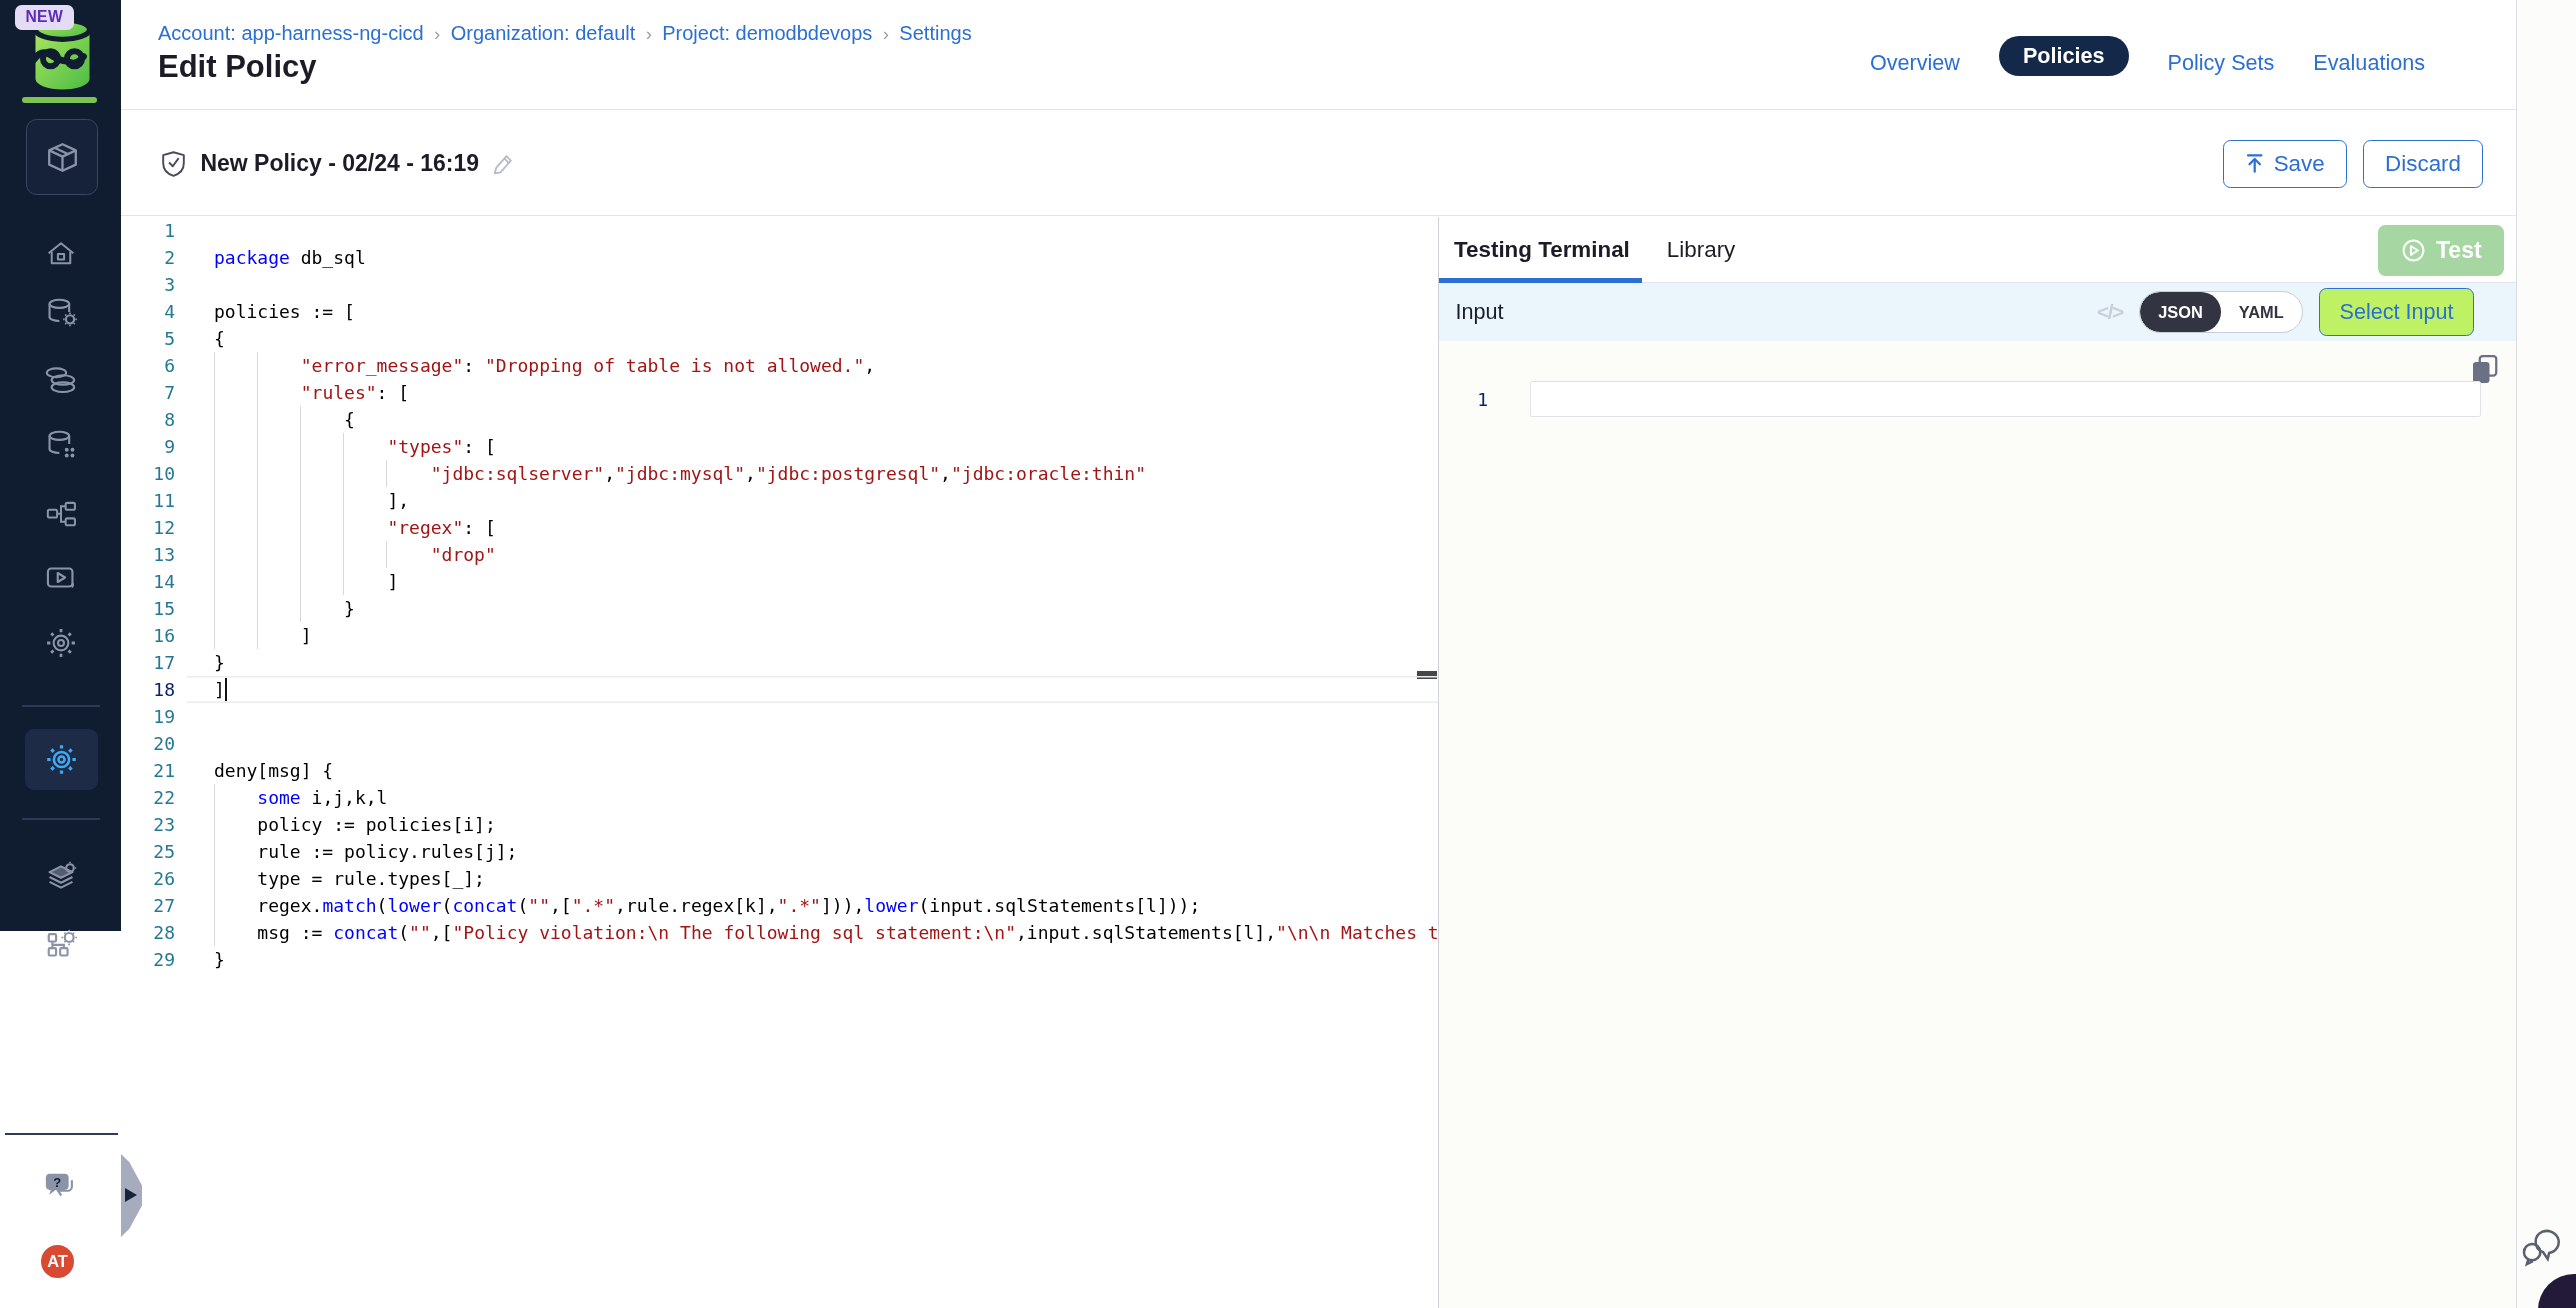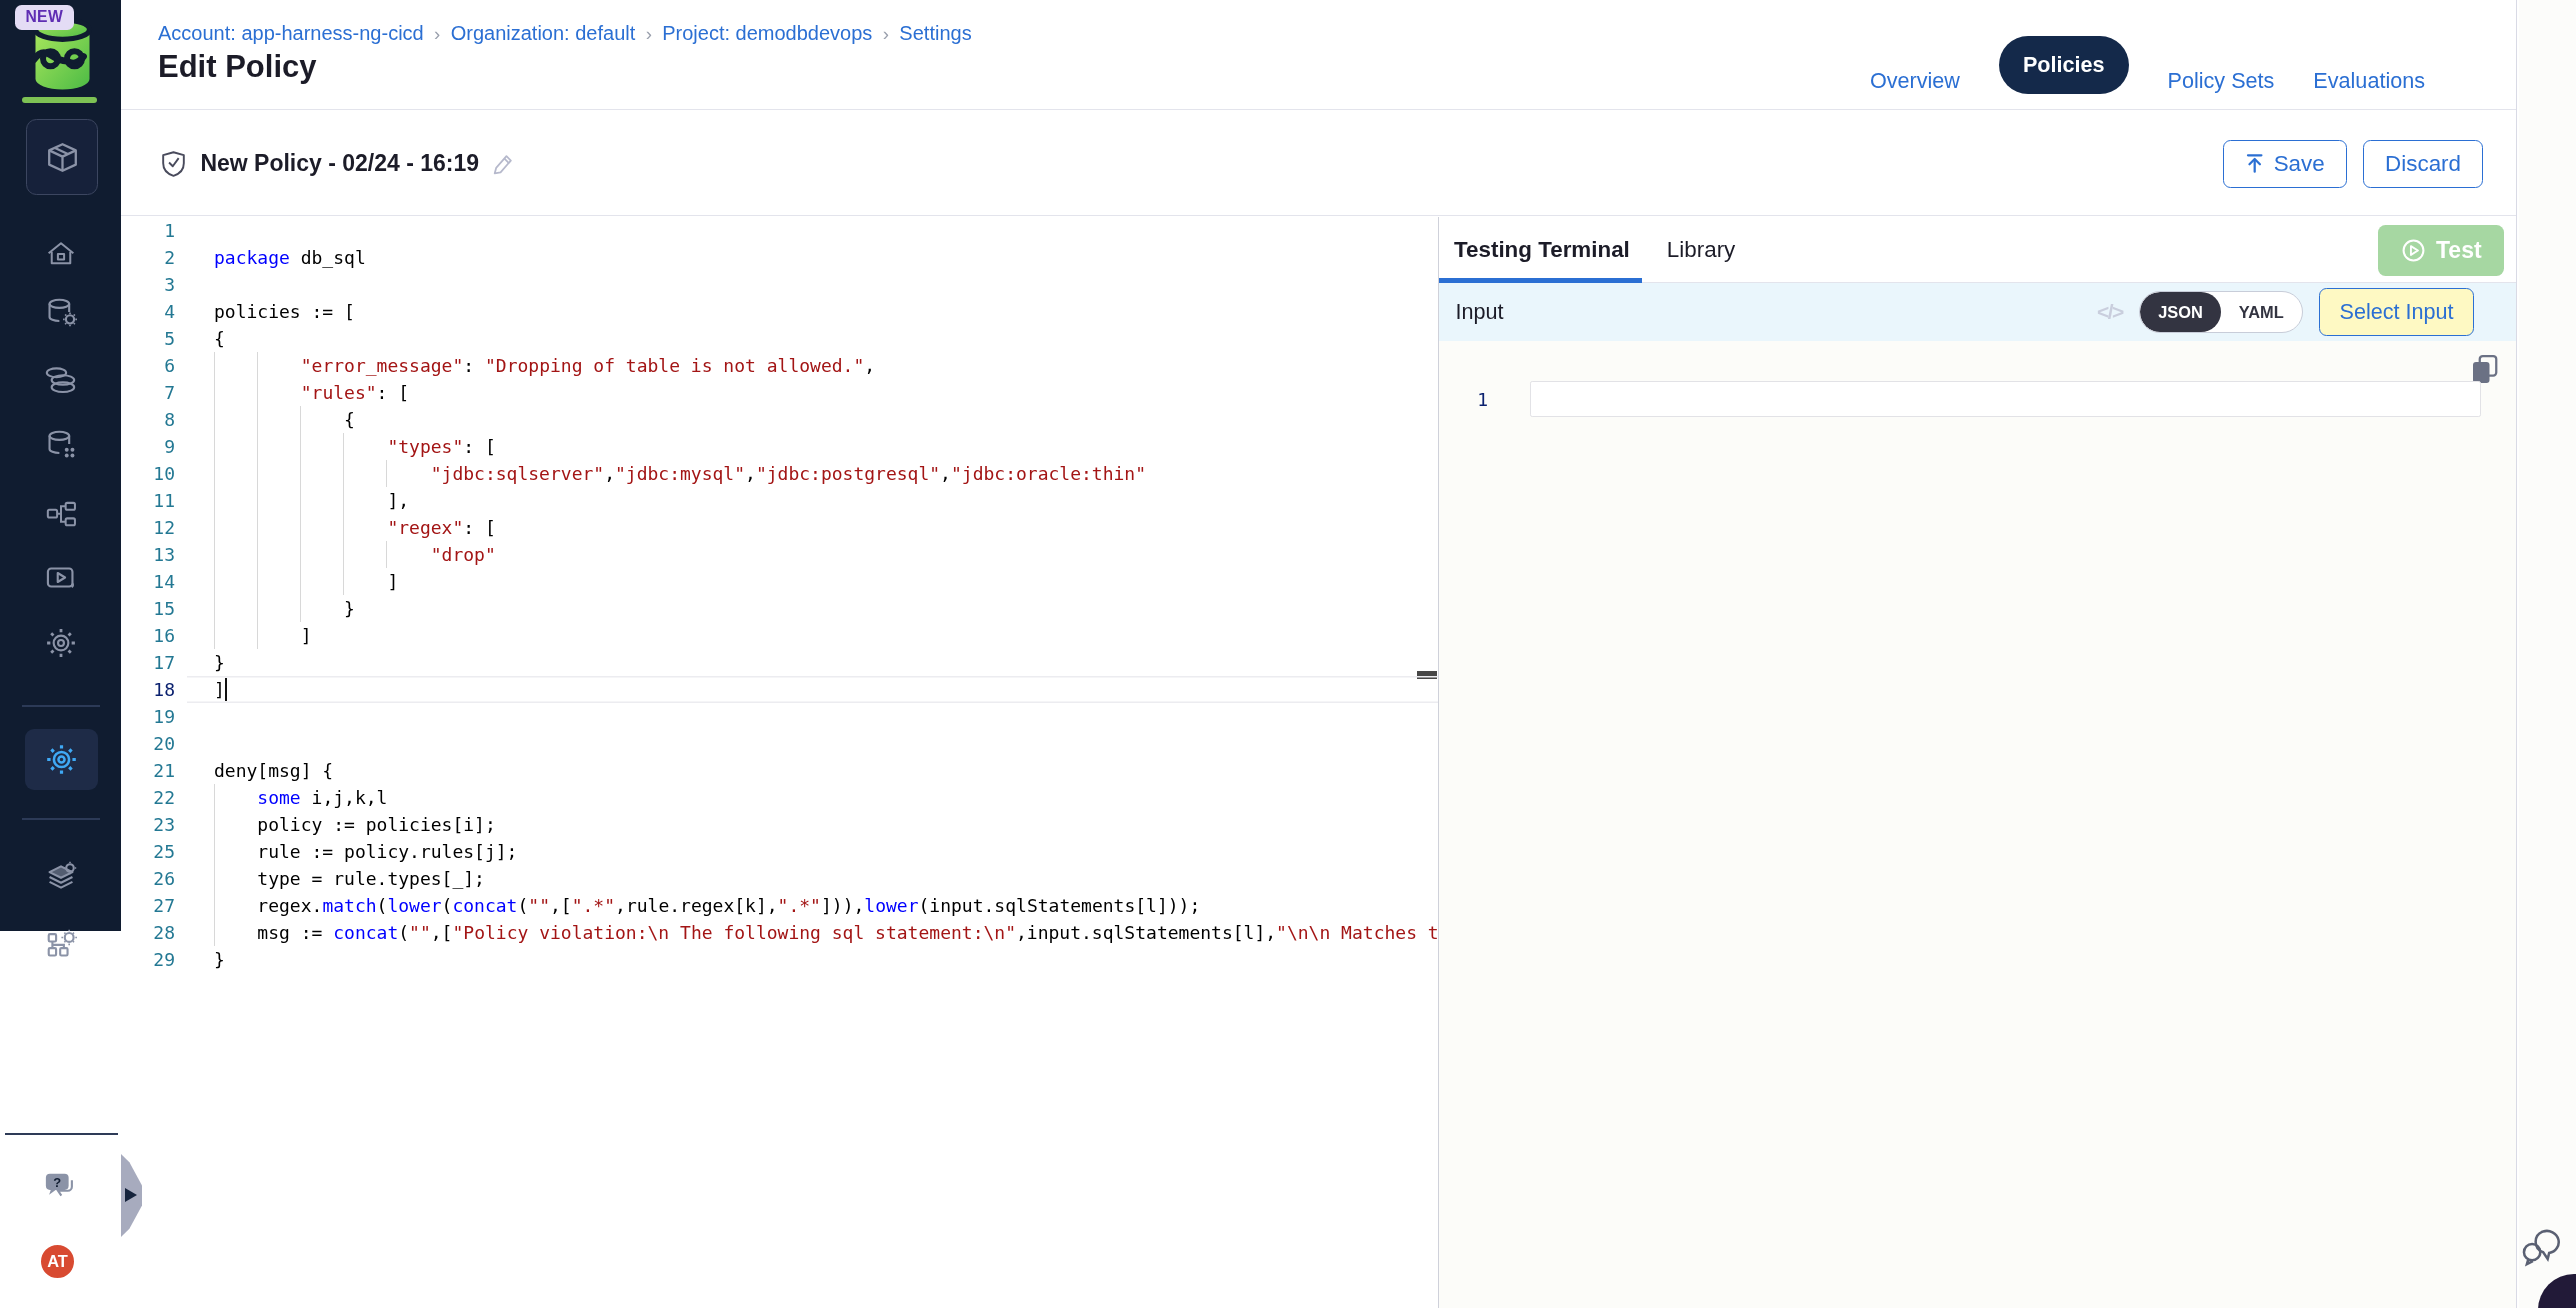--- a/index.html
+++ b/index.html
@@ -34,21 +34,21 @@
   .right-strip { position:absolute; left:2519px; top:0; width:57px; height:1309px; background:#fcfcfa; }
 
   .top-header { position:absolute; left:0; top:0; width:100%; height:110px; border-bottom:1.5px solid #e3e4ec; background:#fff; }
   .breadcrumb { position:absolute; left:37px; top:22.4px; font-size:20px; color:#2b6fd3; }
   .breadcrumb a { color:#2b6fd3; text-decoration:none; cursor:pointer; }
   .breadcrumb .sep { color:#9aa0ad; margin:0 10.4px; font-size:18.6px; }
   .page-title { position:absolute; left:37px; top:49px; font-size:31px; font-weight:700; color:#1c1c28; }
 
   .nav-tabs { position:absolute; right:91px; top:36px; display:flex; align-items:flex-end; gap:39px; }
   .nav-tab { font-size:21.6px; color:#2b6fd3; font-weight:500; cursor:pointer; white-space:nowrap; }
-  .nav-tab.active { background:#14294a; color:#fff; border-radius:745px; padding:16px 24px; font-weight:600; }
+  .nav-tab.active { background:#14294a; color:#fff; border-radius:745px; padding:7px 24px; font-weight:600; }
 
   .policy-header { position:absolute; left:0; top:112px; width:100%; height:104px; background:#fff;
     border-bottom:1.5px solid #e3e4ec; display:flex; align-items:center; }
   .ph-title { font-size:23px; font-weight:600; color:#1c1c28; margin:0 12px 0 13.4px; }
   .ph-left { display:flex; align-items:center; margin-left:39px; }
   .ph-actions { margin-left:auto; margin-right:33px; display:flex; gap:16.4px; }
   .btn-outline { display:flex; align-items:center; gap:9px; border:1.5px solid #2b6fd3; color:#2b6fd3;
     background:#fff; border-radius:7.5px; height:48px; padding:0 21px; font-size:22.4px; font-weight:500; cursor:pointer; }
 
   
@@ -78,21 +78,21 @@
   .test-btn { position:absolute; right:12px; top:7.5px; height:51px; padding:0 22.4px; background:#a6d7a2; color:#fff;
     border:none; border-radius:7.5px; font-size:23px; font-weight:700; display:flex; align-items:center; gap:10.4px;
     font-family:"Liberation Sans", sans-serif; cursor:not-allowed; }
   .rp-inputbar { position:relative; height:58px; background:#eaf6fc; display:flex; align-items:center; }
   .input-label { font-size:21.6px; font-weight:500; color:#1c1c28; margin-left:16.4px; }
   .bar-right { margin-left:auto; margin-right:42px; display:flex; align-items:center; gap:16.4px; }
   .code-glyph { font-size:21px; font-weight:700; color:#c9cedd; letter-spacing:-1.5px; cursor:pointer; }
   .toggle { display:flex; border:1.5px solid #c8cdd9; border-radius:745px; background:#fff; overflow:hidden; }
   .toggle .seg { font-size:16.4px; font-weight:700; padding:10.4px 18px; cursor:pointer; color:#333441; }
   .toggle .seg.on { background:#333441; color:#fff; border-radius:745px; }
-  .select-input-btn { border:1.5px solid #2b6fd3; color:#2b6fd3; background:#fef9c3; border-radius:7.5px;
+  .select-input-btn { border:1.5px solid #2b6fd3; color:#2b6fd3; background:#bef264; border-radius:7.5px;
     height:48px; padding:0 19.4px; font-size:21.6px; font-weight:500; display:flex; align-items:center; cursor:pointer;
     font-family:"Liberation Sans", sans-serif; }
   .rp-editor { position:relative; height:calc(100% - 124px); background:#fcfcf9;
     font-family:"DejaVu Sans Mono", monospace; }
   .copy-ic { position:absolute; top:12px; right:16.4px; width:30px; height:33px; cursor:pointer; }
   .rp-line { position:absolute; top:40px; left:0; right:0; display:flex; align-items:center; }
   .rp-ln { width:49px; text-align:right; color:#0b216f; font-size:18px; flex:none; padding-right:0; }
   .rp-input-box { margin-left:42px; height:36px; background:#fff; border:1.5px solid #e2e2e6; border-radius:2.2px;
     flex:1; margin-right:35px; cursor:text; }
 

